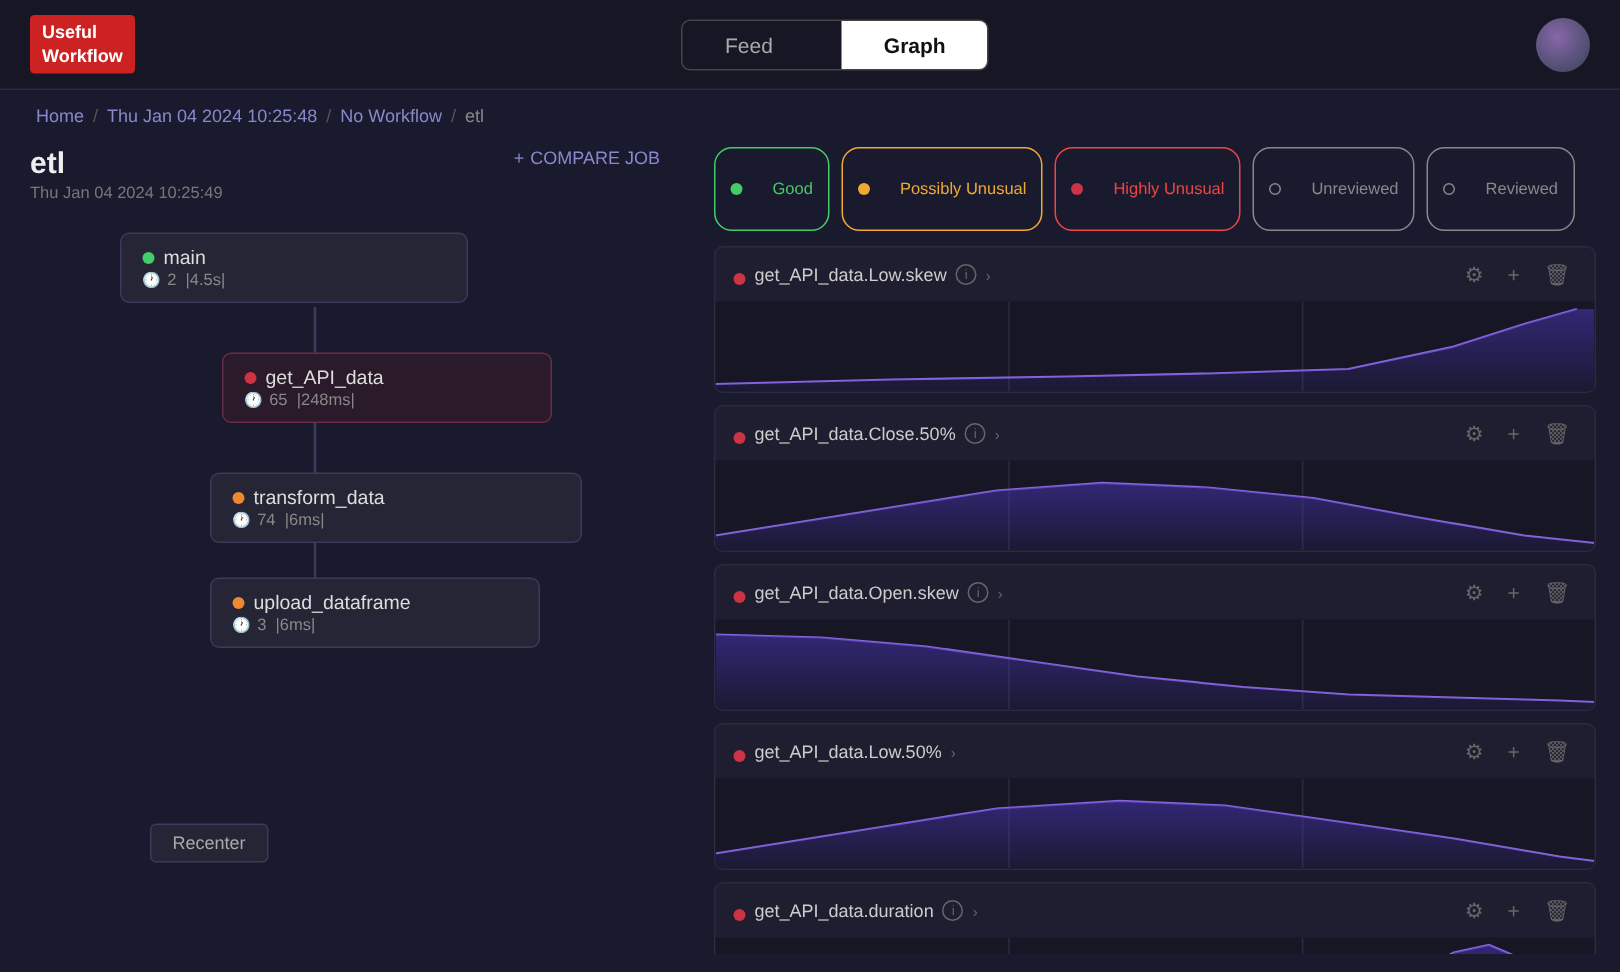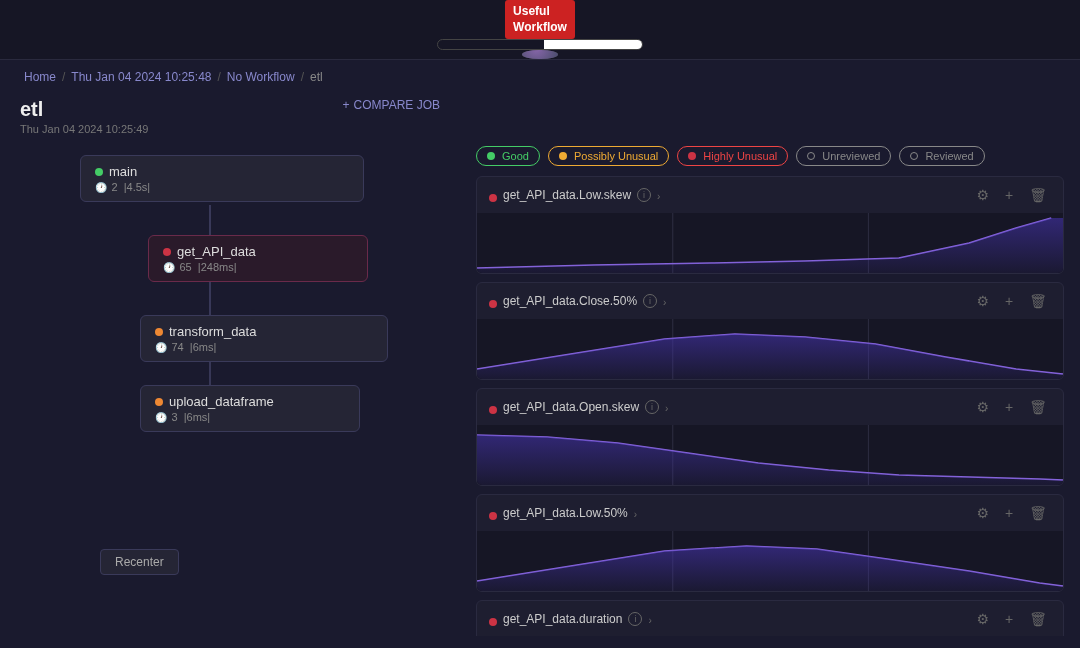--- a/index.html
+++ b/index.html
@@ -15,21 +15,20 @@
 
     
     .header {
       display: flex;
       align-items: center;
       justify-content: space-between;
       padding: 0 20px;
       height: 60px;
       background: #161625;
       border-bottom: 1px solid #2a2a3e;
-      flex-direction: column;
     }
     .logo {
       background: #cc2222;
       color: white;
       padding: 4px 8px;
       font-size: 12px;
       font-weight: bold;
       line-height: 1.3;
       border-radius: 3px;
     }
@@ -159,21 +158,21 @@
     }
     .dot-green { background: #44cc66; }
     .dot-red { background: #cc3344; }
     .dot-orange { background: #ee8833; }
 
     .node-main {
       background: #252535;
       border: 1px solid #3a3a5a;
       left: 60px;
       top: 0;
-      width: 284px;
+      width: 232px;
     }
     .node-get-api {
       background: #2a1a2a;
       border: 1px solid #6a2a4a;
       left: 128px;
       top: 80px;
       width: 220px;
     }
     .node-transform {
       background: #252535;
@@ -228,26 +227,25 @@
     .filter-bar {
       display: flex;
       gap: 8px;
       margin-bottom: 10px;
       flex-wrap: wrap;
       align-items: center;
     }
     .badge {
       display: flex;
       align-items: center;
-      gap: 7px;
-      padding: 3px 10px;
+      gap: 20px;
+      padding: 21px 10px;
       border-radius: 12px;
       font-size: 11px;
       border: 1px solid transparent;
-      margin-top: 48px;
     }
     .badge-good { border-color: #44cc66; color: #44cc66; }
     .badge-possibly { border-color: #eeaa33; color: #eeaa33; }
     .badge-highly { border-color: #ee4444; color: #ee4444; }
     .badge-unreviewed { border-color: #888; color: #888; }
     .badge-reviewed { border-color: #888; color: #888; }
 
     
     .metric-card {
       background: #1e1e30;

